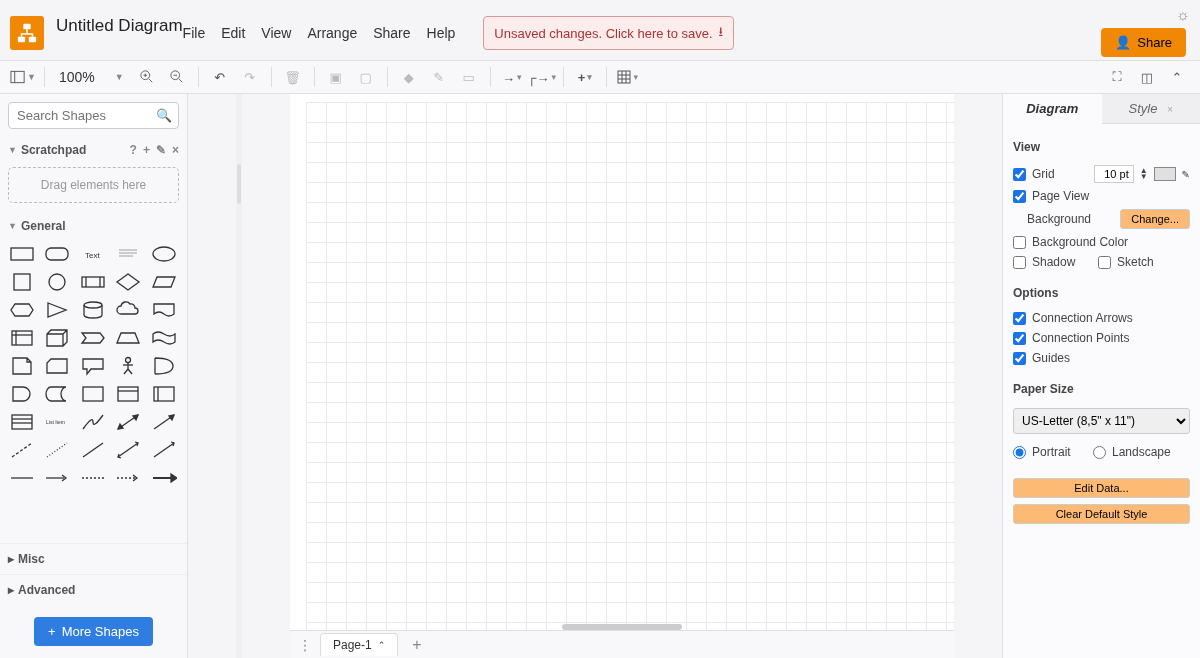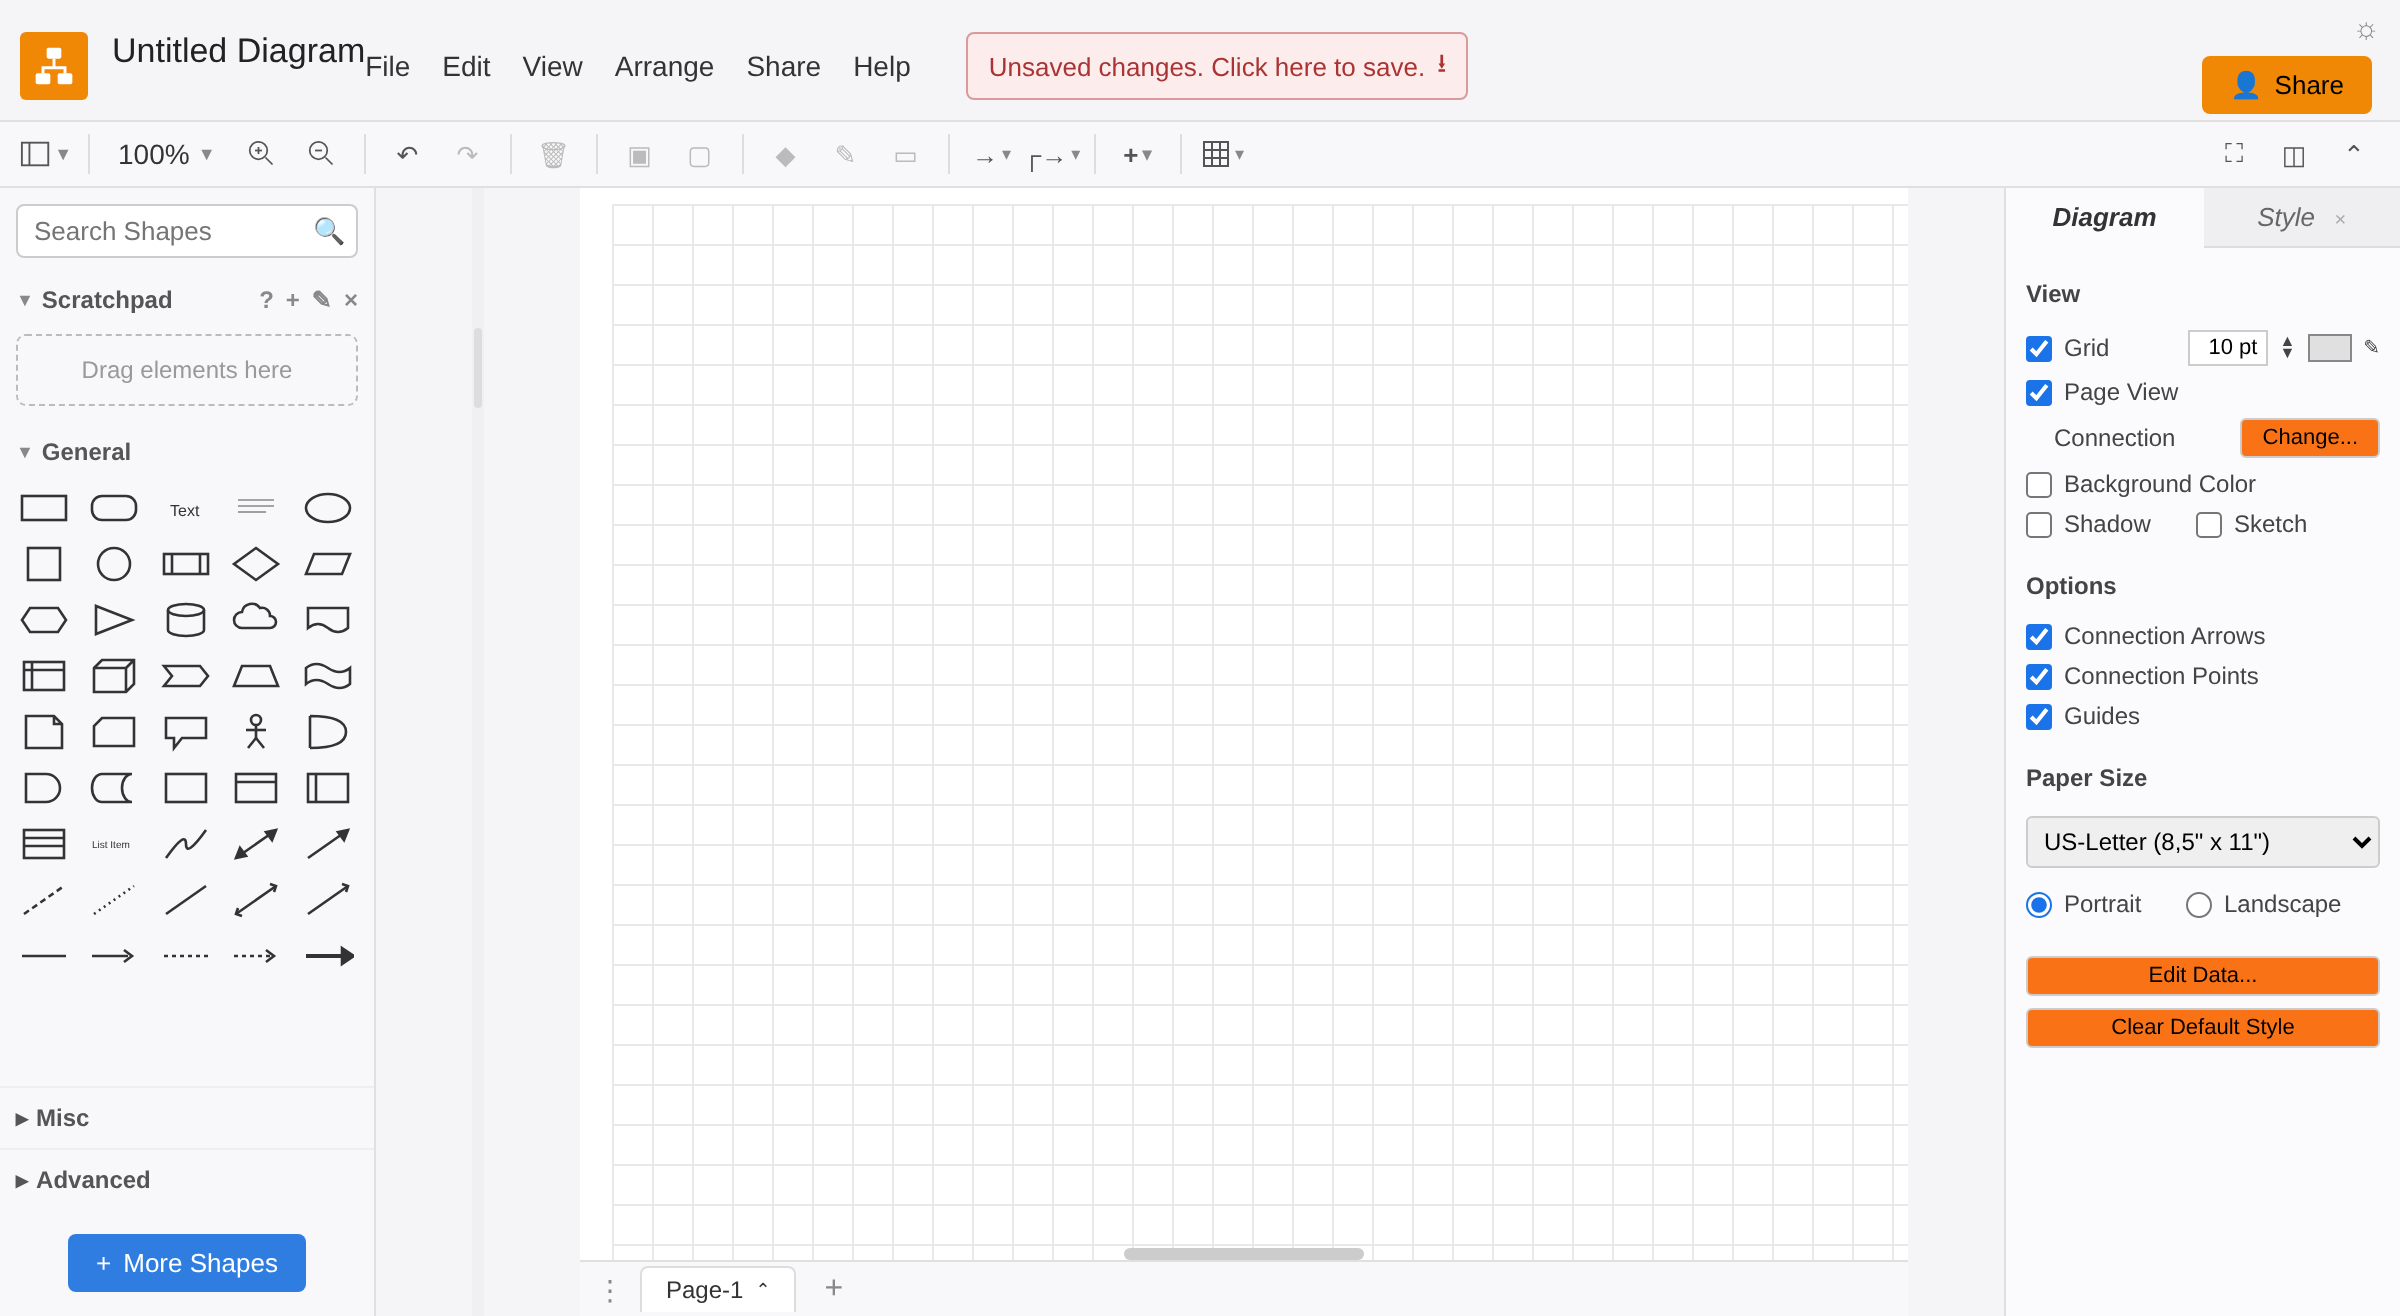--- a/index.html
+++ b/index.html
@@ -15,21 +15,21 @@
 .menubar span { cursor:pointer; }
 .unsaved-btn { margin-left:12px; border:1px solid #d99a9a; background:#fdecec; color:#a33; padding:5px 10px; border-radius:4px; font-size:13px; display:flex;align-items:center;gap:6px; cursor:pointer;}
 .share-btn { position:absolute; right:14px; top:28px; background:#f08705; color:#000; padding:7px 14px; border-radius:4px; font-weight:500; display:flex;align-items:center;gap:6px; cursor:pointer;}
 .theme-icon { position:absolute; top:6px; right:10px; font-size:15px; color:#888; }
 
 
 .toolbar { height:34px; border-top:1px solid #e0e0e0; border-bottom:1px solid #e0e0e0; background:#f8f8fa; display:flex; align-items:center; padding:0 10px; gap:4px; }
 .tb-btn { width:26px; height:26px; display:flex;align-items:center;justify-content:center; color:#555; cursor:pointer; border-radius:3px;}
 .tb-btn.disabled { color:#bbb; }
 .tb-sep { width:1px; height:20px; background:#ddd; margin:0 4px;}
-.zoom-label { font-size:14px; display:flex;align-items:center;gap:2px; cursor:pointer; padding:0 6px;}
+.zoom-label { font-size:14px; display:flex;align-items:center;gap:18px; cursor:pointer; padding:0 6px;}
 .tb-spacer { flex:1; }
 .dropdown-caret { font-size:9px; color:#888; margin-left:2px;}
 
 
 .main { display:flex; height:calc(658px - 60px - 34px);gap:48px; }
 .sidebar-left { width:188px; border-right:1px solid #e0e0e0; background:#f8f8fa; display:flex; flex-direction:column; position:relative;}
 .search-wrap { padding:8px; }
 .search-input { width:100%; padding:5px 24px 5px 8px; border:1px solid #ccc; border-radius:4px; font-size:13px; }
 .search-wrap { position:relative; }
 .search-icon { position:absolute; right:14px; top:14px; color:#888; }
@@ -69,21 +69,21 @@
 .right-tab { flex:1; text-align:center; line-height:30px; font-size:13px; cursor:pointer; border-bottom:1px solid #ddd; color:#666; background:#efeff1;font-style:italic;}
 .right-tab.active { background:#fbfbfd; font-weight:600; color:#333; border-bottom-color:transparent;}
 .right-tab .tab-close { font-size:10px; color:#aaa; margin-left:6px;}
 .right-body { padding:10px 10px; font-size:12px; color:#444; overflow:auto;}
 .rp-section-title { font-weight:600; margin:6px 0 8px; }
 .rp-row { display:flex; align-items:center; gap:6px; padding:3px 0; }
 .rp-row input[type=checkbox], .rp-row input[type=radio] { accent-color:#1a73e8; }
 .rp-row label { flex:1; }
 .grid-size-input { width:40px; text-align:right; border:1px solid #ccc; padding:2px 4px; font-size:11px;}
 .color-swatch { width:22px; height:14px; border:1px solid #888; background:#e0e0e0;}
-.change-btn, .full-btn { border:1px solid #ccc; background:#f97316; padding:3px 10px; border-radius:3px; font-size:11px; cursor:pointer;}
+.change-btn, .full-btn { border:1px solid #ccc; background:#fdba74; padding:3px 10px; border-radius:3px; font-size:11px; cursor:pointer;}
 .full-btn { width:100%; text-align:center; margin-top:6px;}
 .paper-select { width:100%; padding:4px; border:1px solid #ccc; border-radius:3px; font-size:12px; margin-top:4px;}
 .indent { margin-left:14px; }
 
 
 .splitter { width:6px; background:#f0f0f2; cursor:col-resize;}
 .splitter::after{content:""; display:block; width:4px;height:40px; background:#ddd; margin:70px auto; border-radius:2px;}
 </style>
 </head>
 <body>
@@ -515,21 +515,21 @@
             <span>▼</span>
           </span>
         <span class="color-swatch"></span>
         <span style="font-size:10px;">✎</span>
       </div>
       <div class="rp-row">
         <input type="checkbox" checked="" style="">
         <label>Page View</label>
       </div>
       <div class="rp-row indent">
-        <label>Connection</label>
+        <label>Background</label>
         <button class="change-btn">Change...</button>
       </div>
       <div class="rp-row">
         <input type="checkbox" style="">
         <label>Background Color</label>
       </div>
       <div class="rp-row">
         <input type="checkbox" style="">
         <label style="flex:0 0 60px;">Shadow</label>
         <input type="checkbox" style="">

